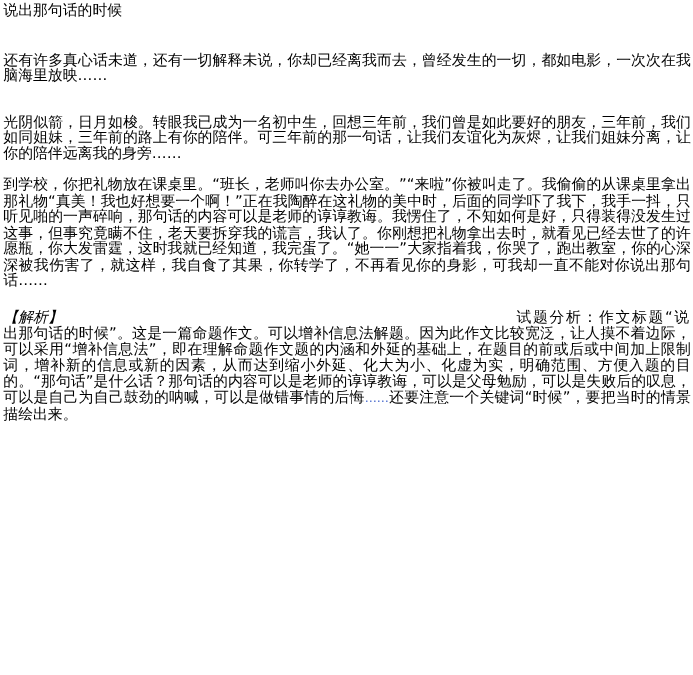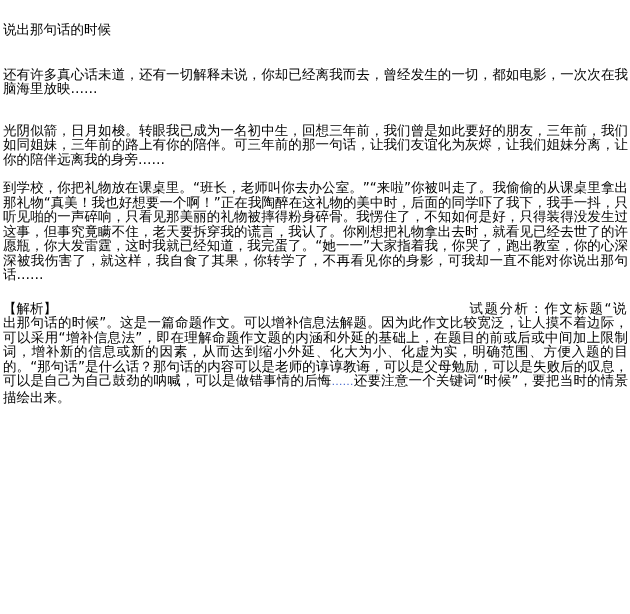--- a/index.html
+++ b/index.html
@@ -10,21 +10,21 @@
   body {
     width: 630px;
     height: 614px;
     overflow: hidden;
     color: #000000;
     font-family: "DejaVu Sans", sans-serif;
     font-size: 13.5px;
     line-height: 14.5px;
   }
   .page {
-    padding: 22px 2px 0 3px;
+    padding: 3px 2px 0 3px;
     box-sizing: border-box;
     width: 630px;
   }
   .essay-title {
     font-size: 13.5px;
     font-weight: normal;
     margin: 0 0 30px 0;
   }
   p.para {
     margin: 0;
@@ -36,20 +36,21 @@
   .mb-md { margin-bottom: 19px !important; }
   .mb-lg { margin-bottom: 27px !important; }
   .analysis-first-line {
     display: flex;
     justify-content: space-between;
     align-items: baseline;
     width: 100%;
   }
   .analysis-label {
     white-space: nowrap;
+    font-style: italic;
   }
   .analysis-intro {
     white-space: nowrap;
     letter-spacing: 1.5px;
     text-align: center;
   }
   .analysis-body {
     margin: 0;
     text-align: justify;
     text-justify: inter-ideograph;
@@ -65,21 +66,21 @@
 
 <div class="page">
 
   <h1 class="essay-title">说出那句话的时候</h1>
 
   <p class="para mb-lg">还有许多真心话未道，还有一切解释未说，你却已经离我而去，曾经发生的一切，都如电影，一次次在我脑海里放映……</p>
 
   <p class="para mb-sm">光阴似箭，日月如梭。转眼我已成为一名初中生，回想三年前，我们曾是如此要好的朋友，三年前，我们如同姐妹，三年前的路上有你的陪伴。可三年前的那一句话，让我们友谊化为灰烬，让我们姐妹分离，让你的陪伴远离我的身旁……</p>
 
 
-  <p class="para mb-md">到学校，你把礼物放在课桌里。“班长，老师叫你去办公室。”“来啦”你被叫走了。我偷偷的从课桌里拿出那礼物“真美！我也好想要一个啊！”正在我陶醉在这礼物的美中时，后面的同学吓了我下，我手一抖，只听见啪的一声碎响，只看见那美丽的礼物被摔得粉身碎骨。我愣住了，不知如何是好，只得装得没发生过这事，但事究竟瞒不住，老天要拆穿我的谎言，我认了。你刚想把礼物拿出去时，就看见已经去世了的许愿瓶，你大发雷霆，这时我就已经知道，我完蛋了。“她一一”大家指着我，你哭了，跑出教室，你的心深深被我伤害了，就这样，我自食了其果，你转学了，不再看见你的身影，可我却一直不能对你说出那句话……</p>
+  <p class="para mb-md">到学校，你把礼物放在课桌里。“班长，老师叫你去办公室。”“来啦”你被叫走了。我偷偷的从课桌里拿出那礼物“真美！我也好想要一个啊！”正在我陶醉在这礼物的美中时，后面的同学吓了我下，我手一抖，只听见啪的一声碎响，那句话的内容可以是老师的谆谆教诲。我愣住了，不知如何是好，只得装得没发生过这事，但事究竟瞒不住，老天要拆穿我的谎言，我认了。你刚想把礼物拿出去时，就看见已经去世了的许愿瓶，你大发雷霆，这时我就已经知道，我完蛋了。“她一一”大家指着我，你哭了，跑出教室，你的心深深被我伤害了，就这样，我自食了其果，你转学了，不再看见你的身影，可我却一直不能对你说出那句话……</p>
 
 
   <div class="analysis-section">
     <div class="analysis-first-line">
       <span class="analysis-label">【解析】</span>
       <span class="analysis-intro">试题分析：作文标题“说</span>
     </div>
     <p class="analysis-body"><span>出那句话的时候”。这是一篇命题作文。可以增补信息法解题。因为此作文比较宽泛，让人摸不着边际，可以采用“增补信息法”，即在理解命题作文题的内涵和外延的基础上，在题目的前或后或中间加上限制词，增补新的信息或新的因素，从而达到缩小外延、化大为小、化虚为实，明确范围、方便入题的目的。“那句话”是什么话？那句话的内容可以是老师的谆谆教诲，可以是父母勉励，可以是失败后的叹息，可以是自己为自己鼓劲的呐喊，可以是做错事情的后悔</span><span class="ellipsis-blue">……</span><span>还要注意一个关键词“时候”，要把当时的情景描绘出来。</span></p>
   </div>
 

